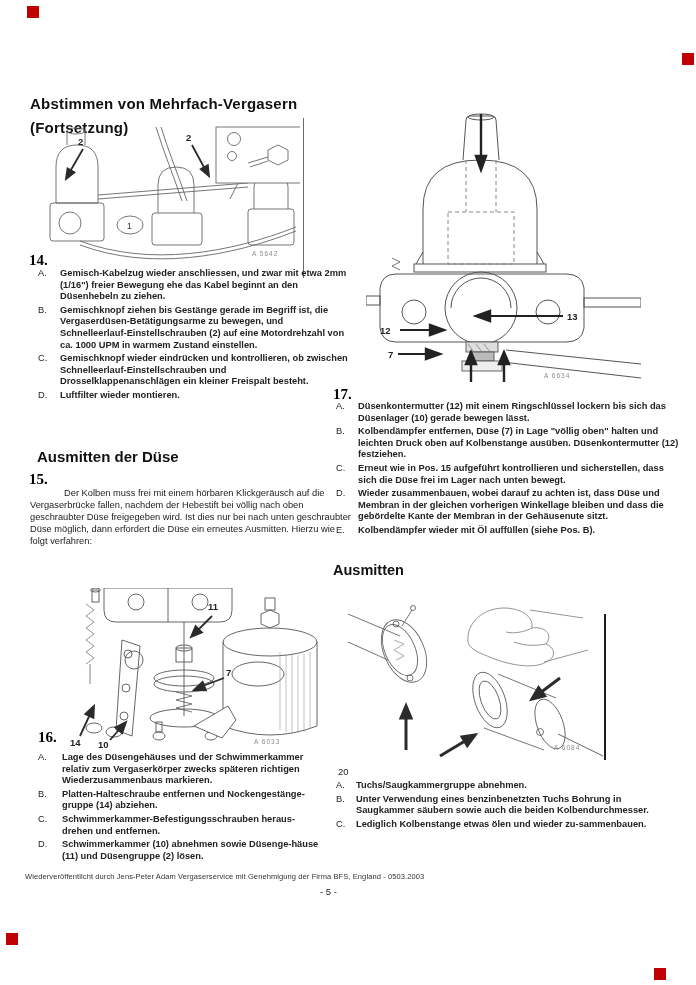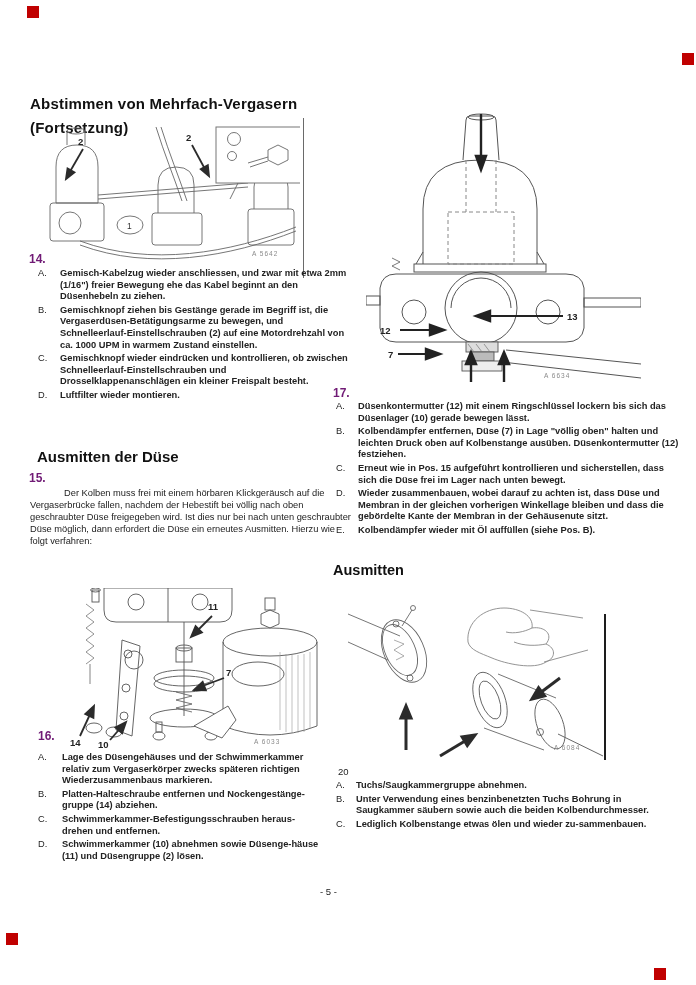--- a/index.html
+++ b/index.html
@@ -4,21 +4,21 @@
 <style>
   html,body { margin:0; padding:0; background:#ffffff; }
   .page {
     position:relative; width:696px; height:985px; background:#ffffff;
     font-family:"Liberation Sans", sans-serif; color:#1c1c1c; overflow:hidden;
   }
   .abs { position:absolute; }
   .title { font-size:15px; font-weight:bold; letter-spacing:.2px; color:#111; }
   .sechead { font-size:15px; font-weight:bold; color:#111; }
   .subhead { font-size:14.5px; font-weight:bold; color:#111; }
-  .itemnum { font-size:12px; font-weight:bold; color:#701a75; }
+  .itemnum { font-size:15px; font-weight:bold; color:#000000;font-family:Liberation Serif, serif; }
   .itemnum-small { font-size:9.5px; color:#222; }
   .list { display:block; }
   .li { display:grid; grid-template-columns:var(--gut,22px) 1fr; margin-bottom:2px; }
   .li .letter { font-size:9.3px; line-height:11.6px; color:#222; }
   .li .txt { font-size:9.3px; line-height:11.6px; color:#222;font-weight:bold; }
   .para { font-size:9.3px; line-height:12px; color:#222; text-indent:34px; }
   .footer { font-size:7.5px; color:#333; letter-spacing:.1px; }
   .pagenum { font-size:9.5px; color:#222; }
   .vrule { background:#6a6a6a; }
   .vrule2 { background:#1d1d1d; }
@@ -310,15 +310,16 @@
     <div class="li">
       <span class="letter">B.</span>
       <span class="txt">Unter Verwendung eines benzinbenetzten Tuchs Bohrung in Saugkammer säubern sowie auch die beiden Kolbendurchmesser.</span>
     </div>
     <div class="li">
       <span class="letter">C.</span>
       <span class="txt">Lediglich Kolbenstange etwas ölen und wieder zu-sammenbauen.</span>
     </div>
   </div>
 
+  <div class="abs footer" style="left:25px;top:872px;">Wiederveröffentlicht durch Jens-Peter Adam Vergaserservice mit Genehmigung der Firma BFS, England  -  0503.2003</div>
   <div class="abs pagenum" style="left:320px;top:886px;">- 5 -</div>
 
 </div>
 
 </body></html>

